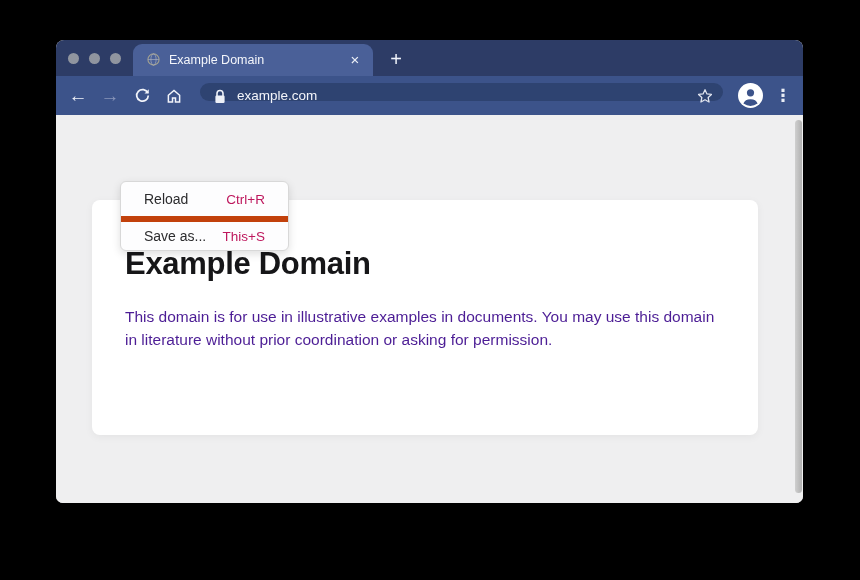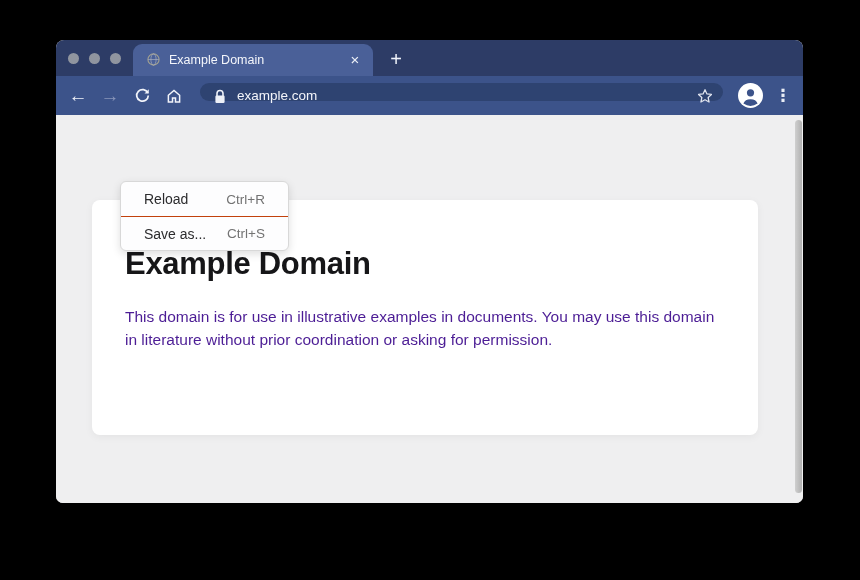--- a/index.html
+++ b/index.html
@@ -95,23 +95,23 @@
   
   .context-menu {
     position: absolute; left: 64px; top: 66px; width: 169px; z-index: 5;
     background: #fdfdfe; border: 1px solid #d8d8d8; border-radius: 6px;
     box-shadow: 0 3px 9px rgba(0,0,0,0.13); overflow: hidden;
   }
   .menu-item {
     height: 34px; display: flex; align-items: center; justify-content: space-between;
     padding: 4px 23px;
   }
-  .menu-item + .menu-item { border-top: 1px solid #c2410c; }
+  .menu-item + .menu-item { border-top: 6px solid #c2410c; }
   .menu-label { font-size: 14px; color: #2c2c2e; }
-  .menu-shortcut { font-size: 13.5px; color: #737373; }
+  .menu-shortcut { font-size: 13.5px; color: #be185d; }
 </style>
 </head>
 <body>
 
 <div class="canvas">
   <div class="window">
 
     <div class="titlebar">
       <div class="traffic-lights">
         <span class="traffic-light"></span>
@@ -178,21 +178,21 @@
         <p>This domain is for use in illustrative examples in documents. You may use this domain in literature without prior coordination or asking for permission.</p>
       </div>
 
       <div class="context-menu">
         <div class="menu-item">
           <span class="menu-label">Reload</span>
           <span class="menu-shortcut">Ctrl+R</span>
         </div>
         <div class="menu-item">
           <span class="menu-label">Save as...</span>
-          <span class="menu-shortcut">Ctrl+S</span>
+          <span class="menu-shortcut">This+S</span>
         </div>
       </div>
 
       <div class="scrollbar-thumb"></div>
     </div>
 
   </div>
 </div>
 
 </body></html>

